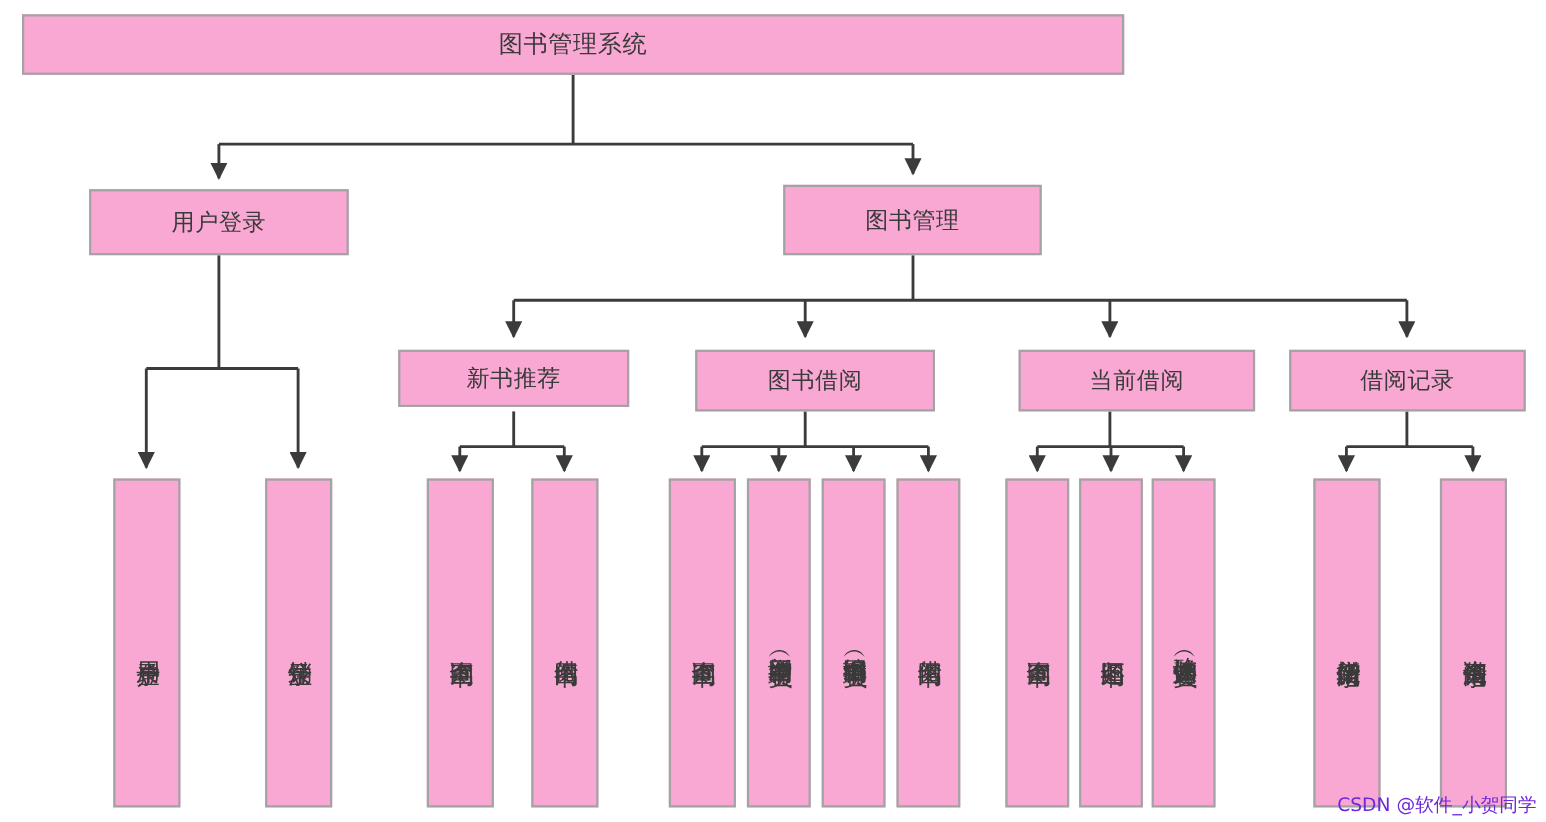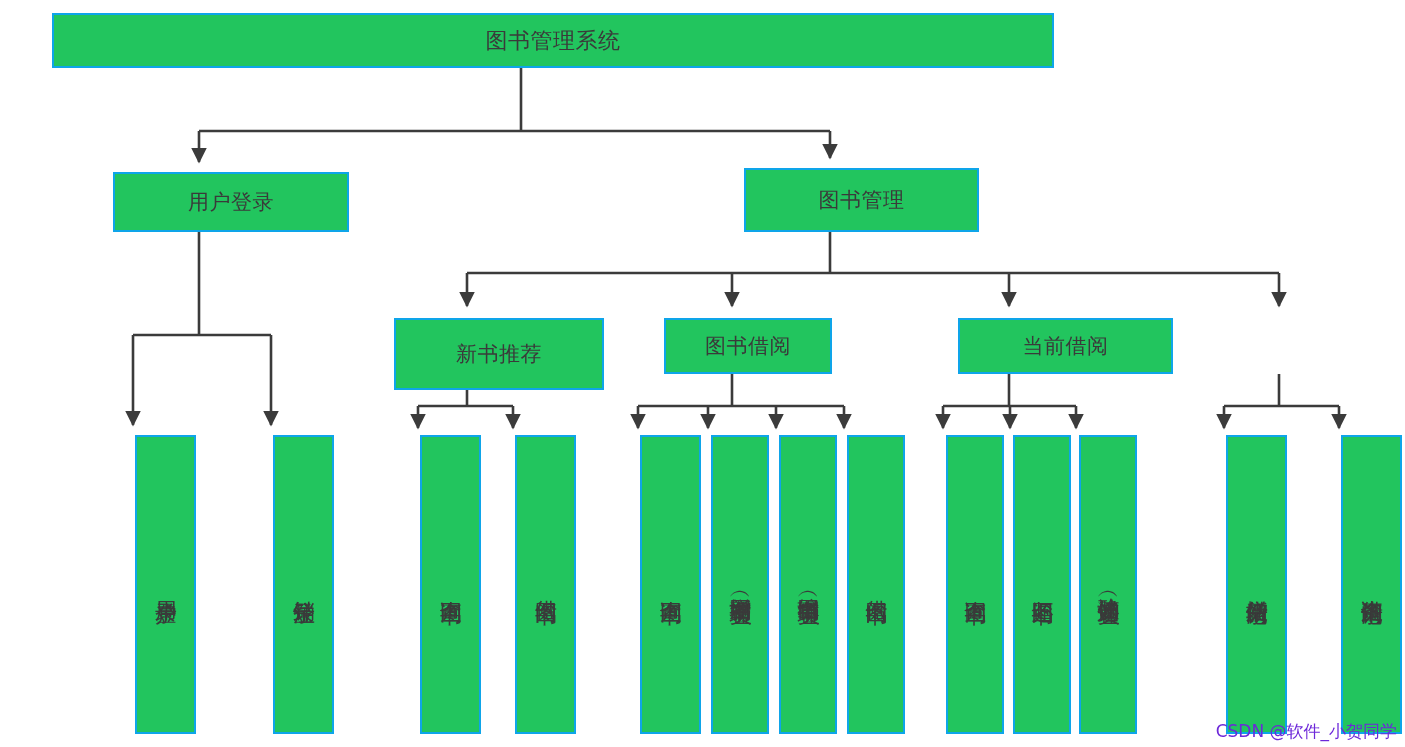--- a/index.html
+++ b/index.html
@@ -21,27 +21,26 @@
   #wires {
     position: absolute;
     left: 0;
     top: 0;
     width: 1405px;
     height: 747px;
   }
   .node {
     position: absolute;
     box-sizing: border-box;
-    border: 2px solid #0ea5e9;
-    background: #22c55e;
+    border: 2px solid #a3a3a3;
+    background: #f9a8d4;
     display: flex;
     align-items: center;
     justify-content: center;
     color: #3a3a3a;
-    margin-left: 32px;
   }
   .node .label {
     display: block;
     text-align: center;
     line-height: 1.18;
     letter-spacing: 0.5px;
   }
   
   .node.horiz .label {
     writing-mode: horizontal-tb;
@@ -131,29 +130,32 @@
     <span class="label">图书管理系统</span>
   </div>
 
   <div class="node horiz" style="left:81px; top:172px; width:236px; height:60px;">
     <span class="label">用户登录</span>
   </div>
   <div class="node horiz" style="left:712px; top:168px; width:235px; height:64px;">
     <span class="label">图书管理</span>
   </div>
 
-  <div class="node horiz" style="left:362px; top:318px; width:210px; height:72px;">
+  <div class="node horiz" style="left:362px; top:318px; width:210px; height:52px;">
     <span class="label">新书推荐</span>
   </div>
-  <div class="node horiz" style="left:632px; top:318px; width:168px; height:56px;">
+  <div class="node horiz" style="left:632px; top:318px; width:218px; height:56px;">
     <span class="label">图书借阅</span>
   </div>
   <div class="node horiz" style="left:926px; top:318px; width:215px; height:56px;">
     <span class="label">当前借阅</span>
   </div>
+  <div class="node horiz" style="left:1172px; top:318px; width:215px; height:56px;">
+    <span class="label">借阅记录</span>
+  </div>
 
   <div class="node vert" style="left:103px; top:435px; width:61px; height:299px;">
     <span class="label">用户登录</span>
   </div>
   <div class="node vert" style="left:241px; top:435px; width:61px; height:299px;">
     <span class="label">注销登录</span>
   </div>
 
   <div class="node vert" style="left:388px; top:435px; width:61px; height:299px;">
     <span class="label">查询图书</span>

